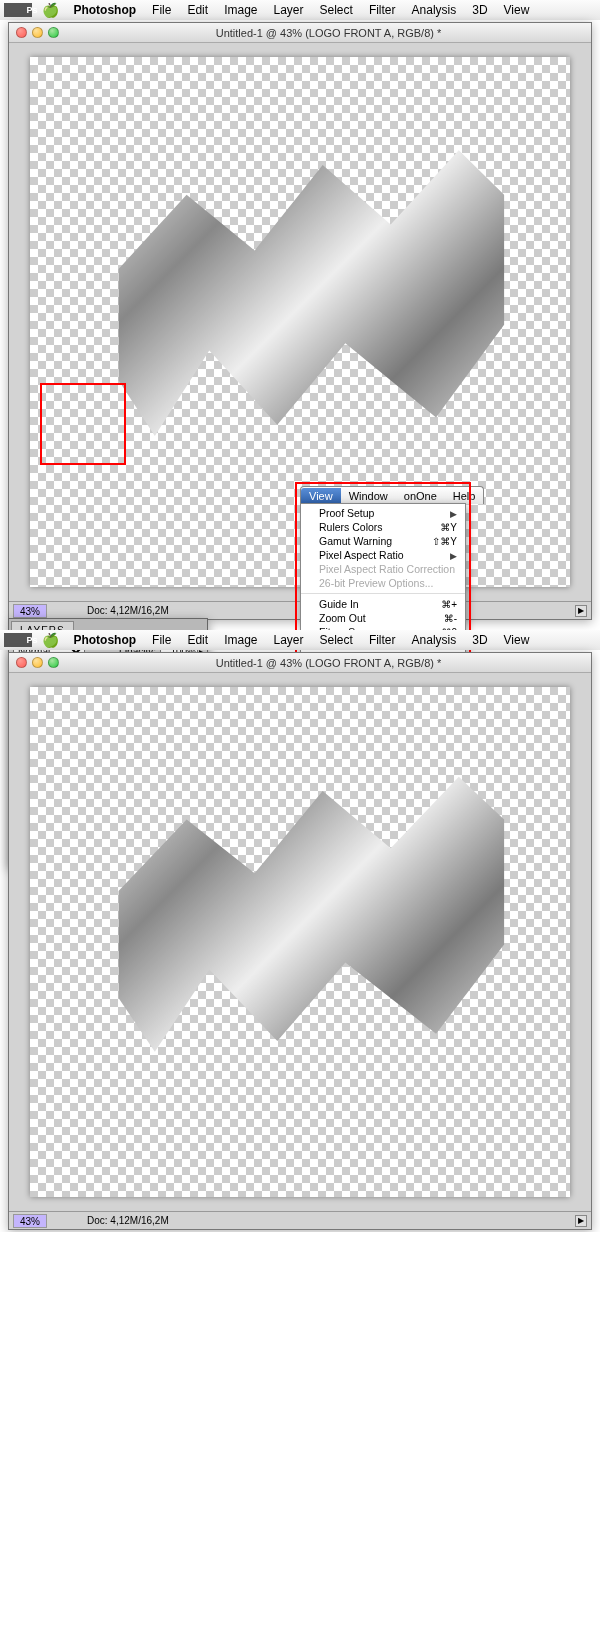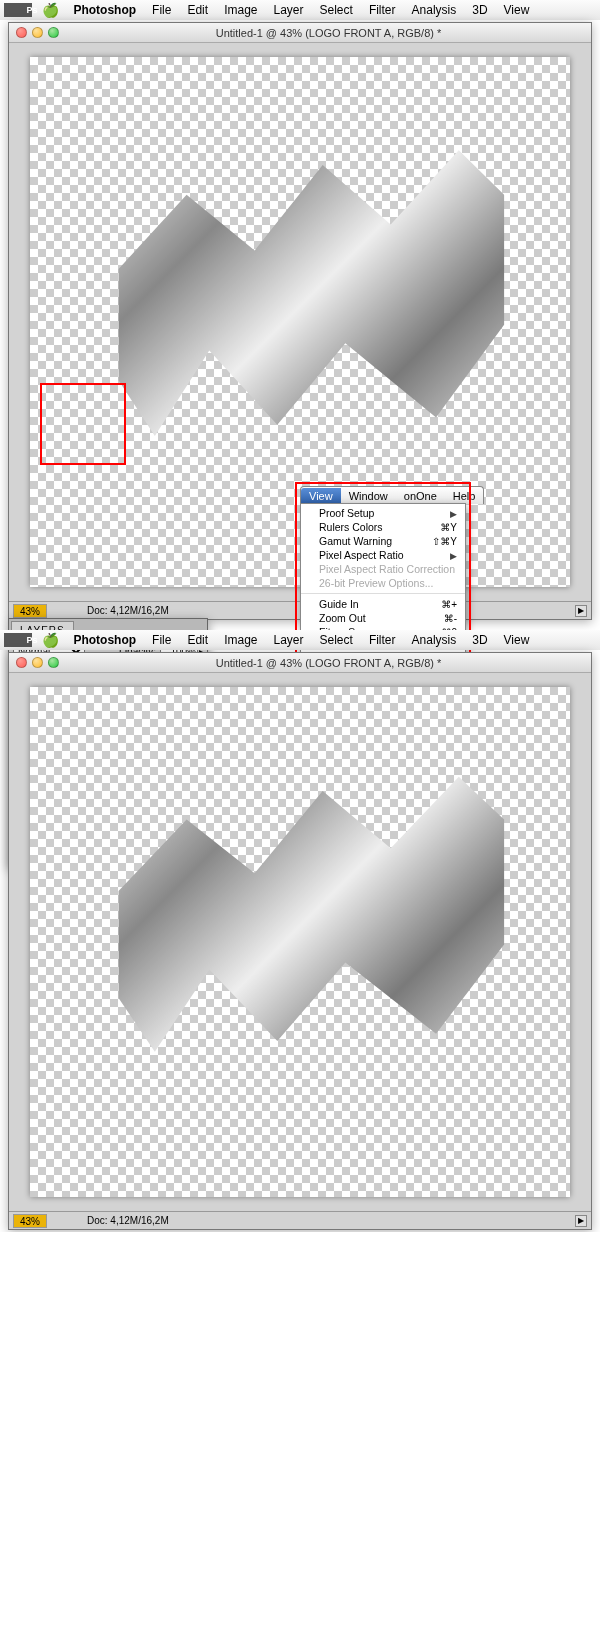--- a/index.html
+++ b/index.html
@@ -35,21 +35,21 @@
 }
 .logo3d { position: absolute; top: 12%; left: 8%; width: 84%; height: 70%;
   background: linear-gradient(135deg,#e8e8e8 10%,#888 30%,#eee 50%,#7a7a7a 70%,#ddd 90%);
   clip-path: polygon(10% 70%,10% 40%,25% 20%,40% 35%,55% 12%,70% 28%,85% 8%,95% 20%,95% 55%,80% 80%,60% 60%,45% 82%,30% 62%,18% 85%);
   filter: drop-shadow(2px 2px 1px rgba(0,0,0,0.3));
 }
 .canvas-area.tall .canvas { height: 510px; }
 .red-box { position: absolute; border: 2px solid #ff0000; }
 
 .statusbar { height: 18px; background: #d3d3d3; border-top: 1px solid #999; display: flex; align-items: center; font-size: 10px; padding: 0 4px; gap: 40px; }
-.statusbar .zoom { border: 1px solid #999; background: #eab308; padding: 0 6px; height: 14px; line-height: 13px; }
+.statusbar .zoom { border: 1px solid #999; background: #c4b5fd; padding: 0 6px; height: 14px; line-height: 13px; }
 .statusbar .arrow { margin-left: auto; width: 12px; height: 12px; border: 1px solid #888; background: #e0e0e0; display: flex; align-items: center; justify-content: center; font-size: 8px; }
 
 .layers-panel { position: absolute; left: 8px; top: 618px; width: 200px; background: #d4d4d4; border: 1px solid #666; box-shadow: 0 3px 10px rgba(0,0,0,0.4); font-size: 10px; }
 .layers-panel .tab { display: inline-block; padding: 3px 8px; background: #d4d4d4; border: 1px solid #888; border-bottom: none; font-size: 10px; letter-spacing: 1px; }
 .layers-panel .tabarea { background: #b8b8b8; padding: 2px 0 0 2px; height: 20px; }
 .lp-row { display: flex; align-items: center; padding: 3px 4px; border-top: 1px solid #bbb; }
 .lp-row select { font-size: 10px; height: 16px; }
 .lp-row .lbl { margin: 0 4px; }
 .lp-row input[type=text] { width: 38px; font-size: 10px; height: 14px; text-align: right; }
 .lock-icons { display: flex; gap: 2px; }

